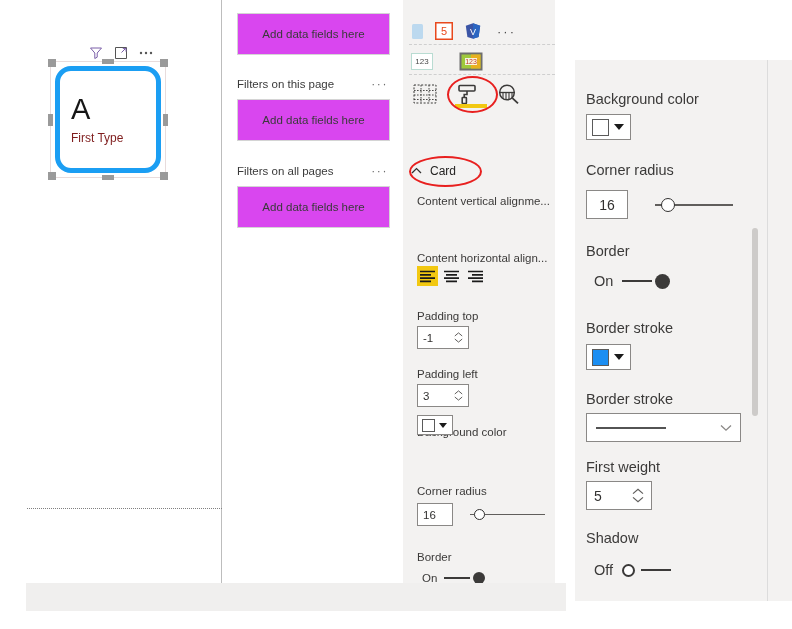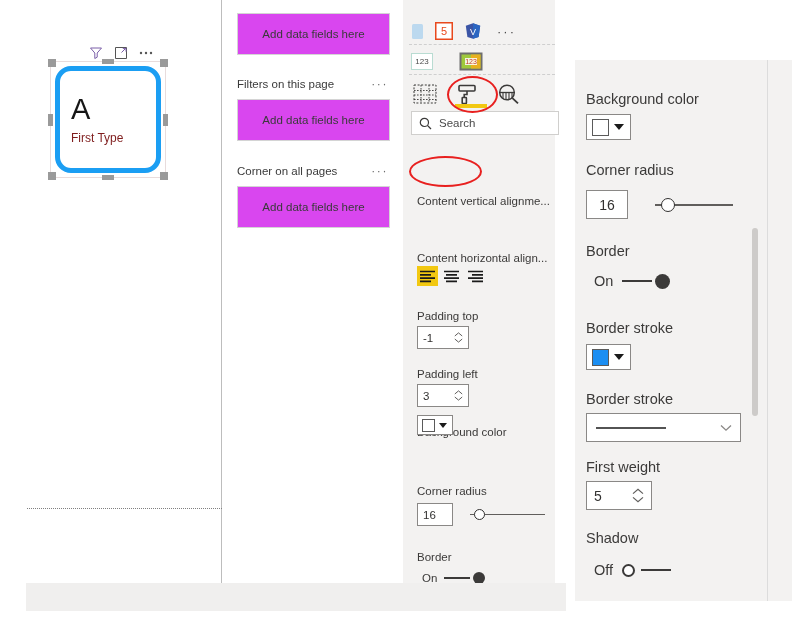--- a/index.html
+++ b/index.html
@@ -257,21 +257,21 @@
 
     <div class="filter-drop" style="top:13px;">Add data fields here</div>
 
     <div class="filter-head" style="top:76px;">
       <span>Filters on this page</span>
       <span class="ell">···</span>
     </div>
     <div class="filter-drop" style="top:99px;">Add data fields here</div>
 
     <div class="filter-head" style="top:163px;">
-      <span>Corner on all pages</span>
+      <span>Filters on all pages</span>
       <span class="ell">···</span>
     </div>
     <div class="filter-drop" style="top:186px;">Add data fields here</div>
   </div>
 
   <div id="viz-pane">
 
     <div class="gal-sep" style="top:44px;"></div>
     <div class="gal-sep" style="top:74px;"></div>
 
@@ -319,28 +319,27 @@
         <circle cx="10" cy="9.5" r="7.3" fill="none" stroke="#3b3a39" stroke-width="1.5"></circle>
         <path d="M2.9 9.5h14.2" stroke="#3b3a39" stroke-width="1.3"></path>
         <path d="M6 9.5v6.4M9 9.5v7.2M12 9.5v7M15 9.5v6" stroke="#3b3a39" stroke-width="1.1"></path>
         <path d="M15.4 15.2 L21 20.4" stroke="#3b3a39" stroke-width="1.8"></path>
       </svg>
     </div>
   </div>
 
   <div id="tab-underline"></div>
 
-  <div id="viz-search">
-    <svg width="13" height="13" viewBox="0 0 13 13">
-      <circle cx="5.4" cy="5.4" r="4.1" fill="none" stroke="#3b3a39" stroke-width="1.2"></circle>
-      <path d="M8.4 8.4 L12 12" stroke="#3b3a39" stroke-width="1.3"></path>
+
+  <div id="card-section-header">
+    <svg width="11" height="8" viewBox="0 0 11 8">
+      <path d="M1 6 L5.5 1.6 L10 6" fill="none" stroke="#323130" stroke-width="1.3"></path>
     </svg>
-    <span>Search</span>
-  </div>
-
+    <span>Card</span>
+  </div>
 
   <div class="fmt-label" style="top:195px;">Content vertical alignme...</div>
 
   <div class="fmt-label" style="top:252px;">Content horizontal align...</div>
   <div class="align-group" style="top:266px;">
     <div class="align-btn sel">
       <svg width="17" height="13" viewBox="0 0 17 13">
         <path d="M1 1.5h15M1 4.8h11M1 8.1h15M1 11.4h11" stroke="#1a1a1a" stroke-width="1.7"></path>
       </svg>
     </div>

